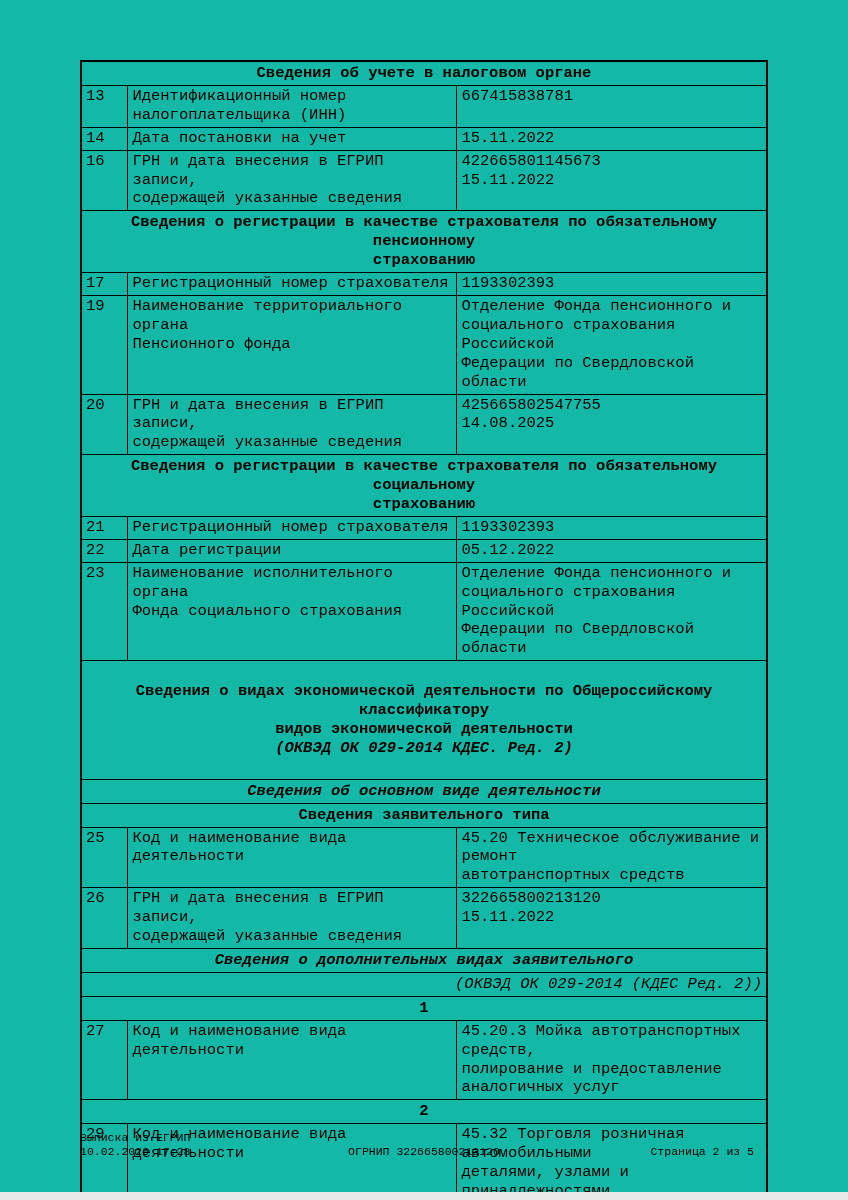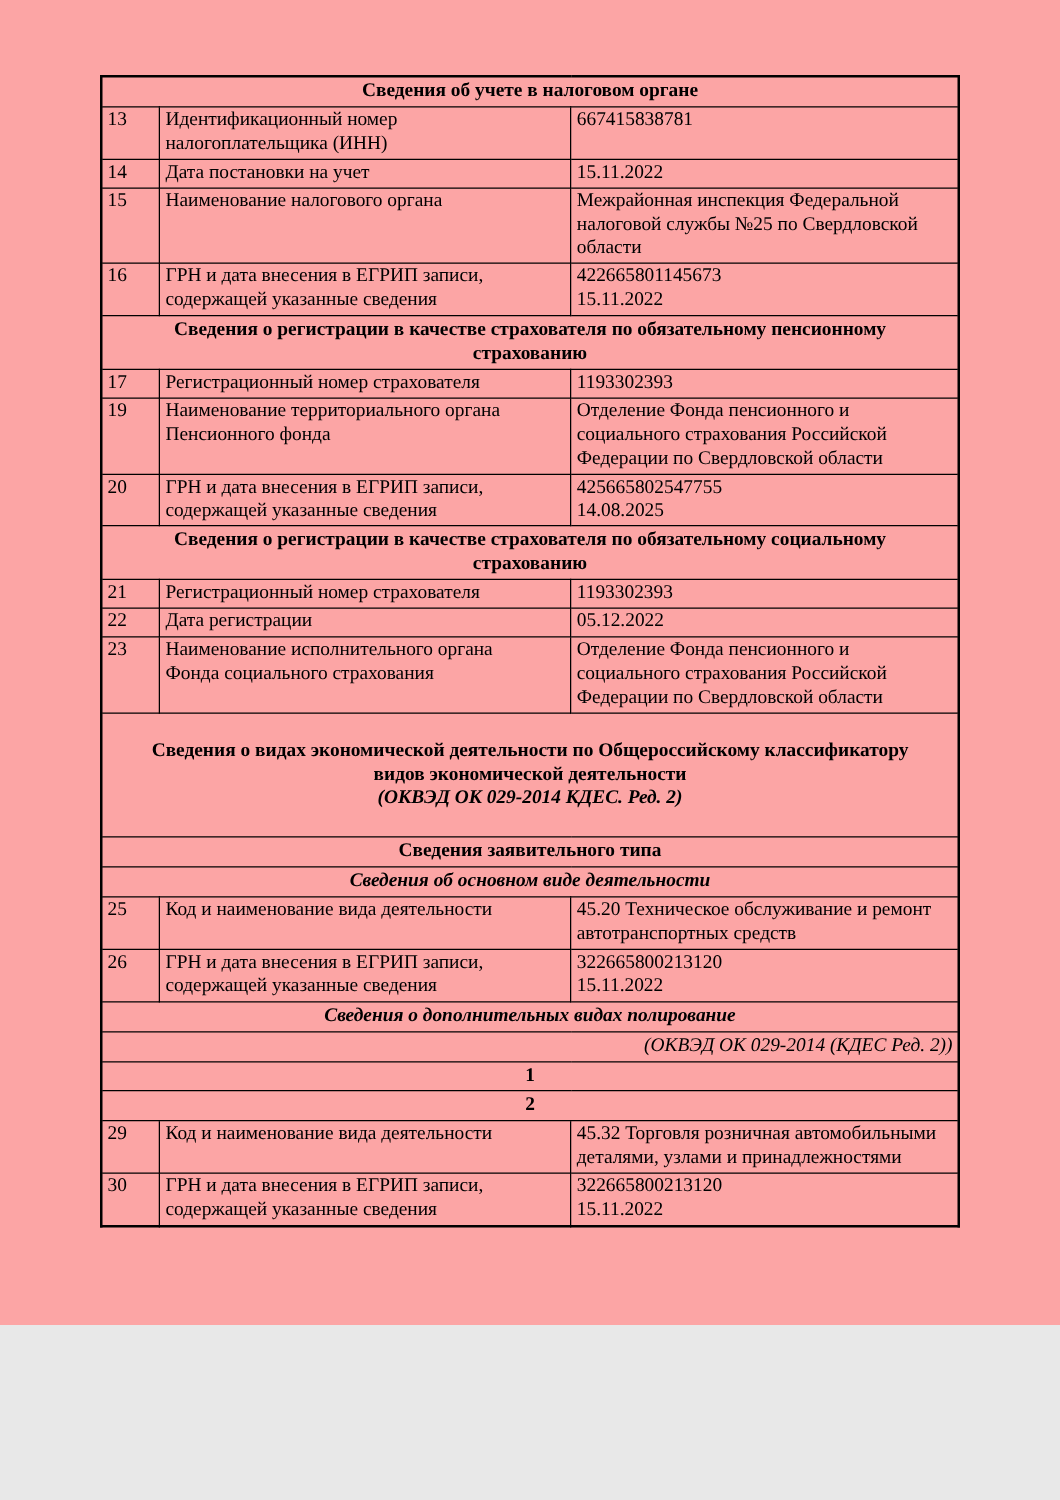--- a/index.html
+++ b/index.html
@@ -1,22 +1,22 @@
 <!DOCTYPE html>
 <html><head>
 <meta charset="utf-8">
 <style>
   * { margin: 0; padding: 0; box-sizing: border-box; }
   html, body { background: #e8e8e8; }
   .page {
     position: relative;
     width: 848px;
-    height: 1060px;
-    background: #fca5a5;
-    font-family: Liberation Serif, serif;
+    height: 1192px;
+    background: #14b8a6;
+    font-family: Liberation Mono, monospace;
     color: #000;
     overflow: hidden;
   }
   table.doc {
     position: absolute;
     left: 80px;
     top: 60px;
     width: 688px;
     border-collapse: collapse;
     border: 2px solid #000;
@@ -88,27 +88,20 @@
       <td class="lbl">Идентификационный номер
 налогоплательщика (ИНН)</td>
       <td class="val">667415838781</td>
     </tr>
     <tr>
       <td class="num">14</td>
       <td class="lbl">Дата постановки на учет</td>
       <td class="val">15.11.2022</td>
     </tr>
     <tr>
-      <td class="num">15</td>
-      <td class="lbl">Наименование налогового органа</td>
-      <td class="val">Межрайонная инспекция Федеральной
-налоговой службы №25 по Свердловской
-области</td>
-    </tr>
-    <tr>
       <td class="num">16</td>
       <td class="lbl">ГРН и дата внесения в ЕГРИП записи,
 содержащей указанные сведения</td>
       <td class="val">422665801145673
 15.11.2022</td>
     </tr>
 
     <tr class="sec">
       <td colspan="3">Сведения о регистрации в качестве страхователя по обязательному пенсионному
 страхованию</td>
@@ -157,47 +150,54 @@
 Федерации по Свердловской области</td>
     </tr>
 
     <tr class="sec">
       <td colspan="3">
         <span>Сведения о видах экономической деятельности по Общероссийскому классификатору
 видов экономической деятельности</span>
         <span class="sub-bi">(ОКВЭД ОК 029-2014 КДЕС. Ред. 2)</span>
       </td>
     </tr>
-    <tr class="sec">
-      <td colspan="3">Сведения заявительного типа</td>
-    </tr>
     <tr class="sec italic-normal">
       <td colspan="3">Сведения об основном виде деятельности</td>
+    </tr>
+    <tr class="sec">
+      <td colspan="3">Сведения заявительного типа</td>
     </tr>
     <tr>
       <td class="num">25</td>
       <td class="lbl">Код и наименование вида деятельности</td>
       <td class="val">45.20 Техническое обслуживание и ремонт
 автотранспортных средств</td>
     </tr>
     <tr>
       <td class="num">26</td>
       <td class="lbl">ГРН и дата внесения в ЕГРИП записи,
 содержащей указанные сведения</td>
       <td class="val">322665800213120
 15.11.2022</td>
     </tr>
     <tr class="sec italic-normal">
-      <td colspan="3">Сведения о дополнительных видах полирование</td>
+      <td colspan="3">Сведения о дополнительных видах заявительного</td>
     </tr>
     <tr class="sec plain-italic">
       <td colspan="3">(ОКВЭД ОК 029-2014 (КДЕС Ред. 2))</td>
     </tr>
     <tr class="sec">
       <td colspan="3">1</td>
+    </tr>
+    <tr>
+      <td class="num">27</td>
+      <td class="lbl">Код и наименование вида деятельности</td>
+      <td class="val">45.20.3 Мойка автотранспортных средств,
+полирование и предоставление
+аналогичных услуг</td>
     </tr>
     <tr class="sec">
       <td colspan="3">2</td>
     </tr>
     <tr>
       <td class="num">29</td>
       <td class="lbl">Код и наименование вида деятельности</td>
       <td class="val">45.32 Торговля розничная автомобильными
 деталями, узлами и принадлежностями</td>
     </tr>

